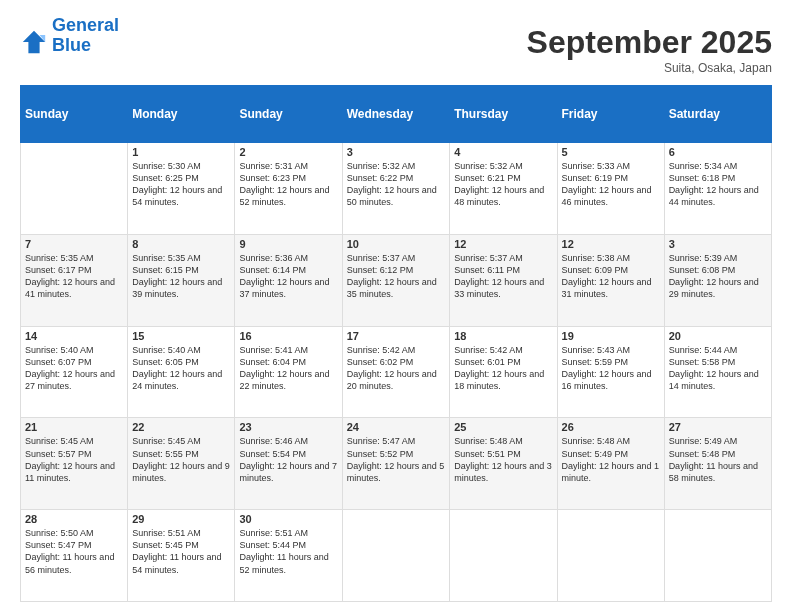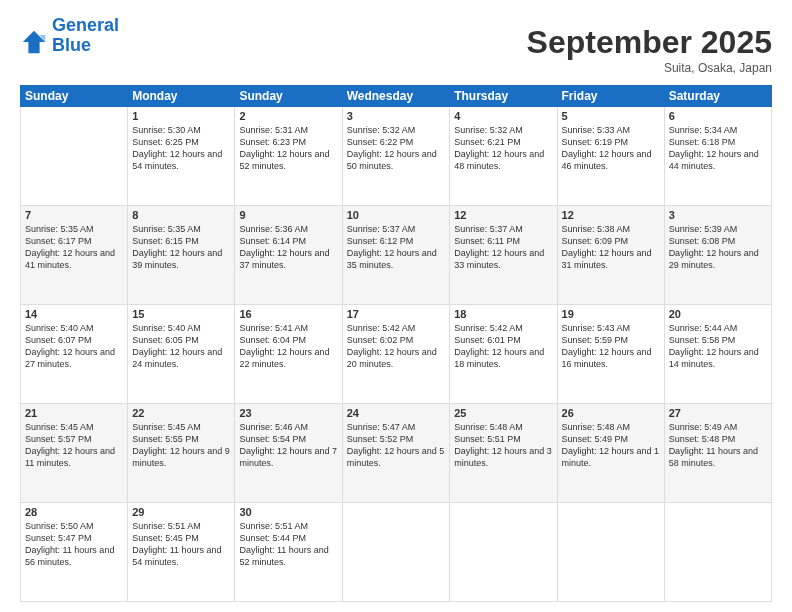--- a/index.html
+++ b/index.html
@@ -56,21 +56,21 @@
     }
     .calendar {
       width: 100%;
       border-collapse: collapse;
       flex: 1;
       font-size: 10px;
     }
     .calendar thead th {
       background-color: #1a6fc4;
       color: #fff;
-      padding: 3px 4px;
+      padding: 21px 4px;
       text-align: left;
       font-size: 12px;
       font-weight: bold;
       border: 1px solid #1a6fc4;
     }
     .calendar tbody td {
       border: 1px solid #ddd;
       vertical-align: top;
       padding: 3px 4px;
       width: 108px;

